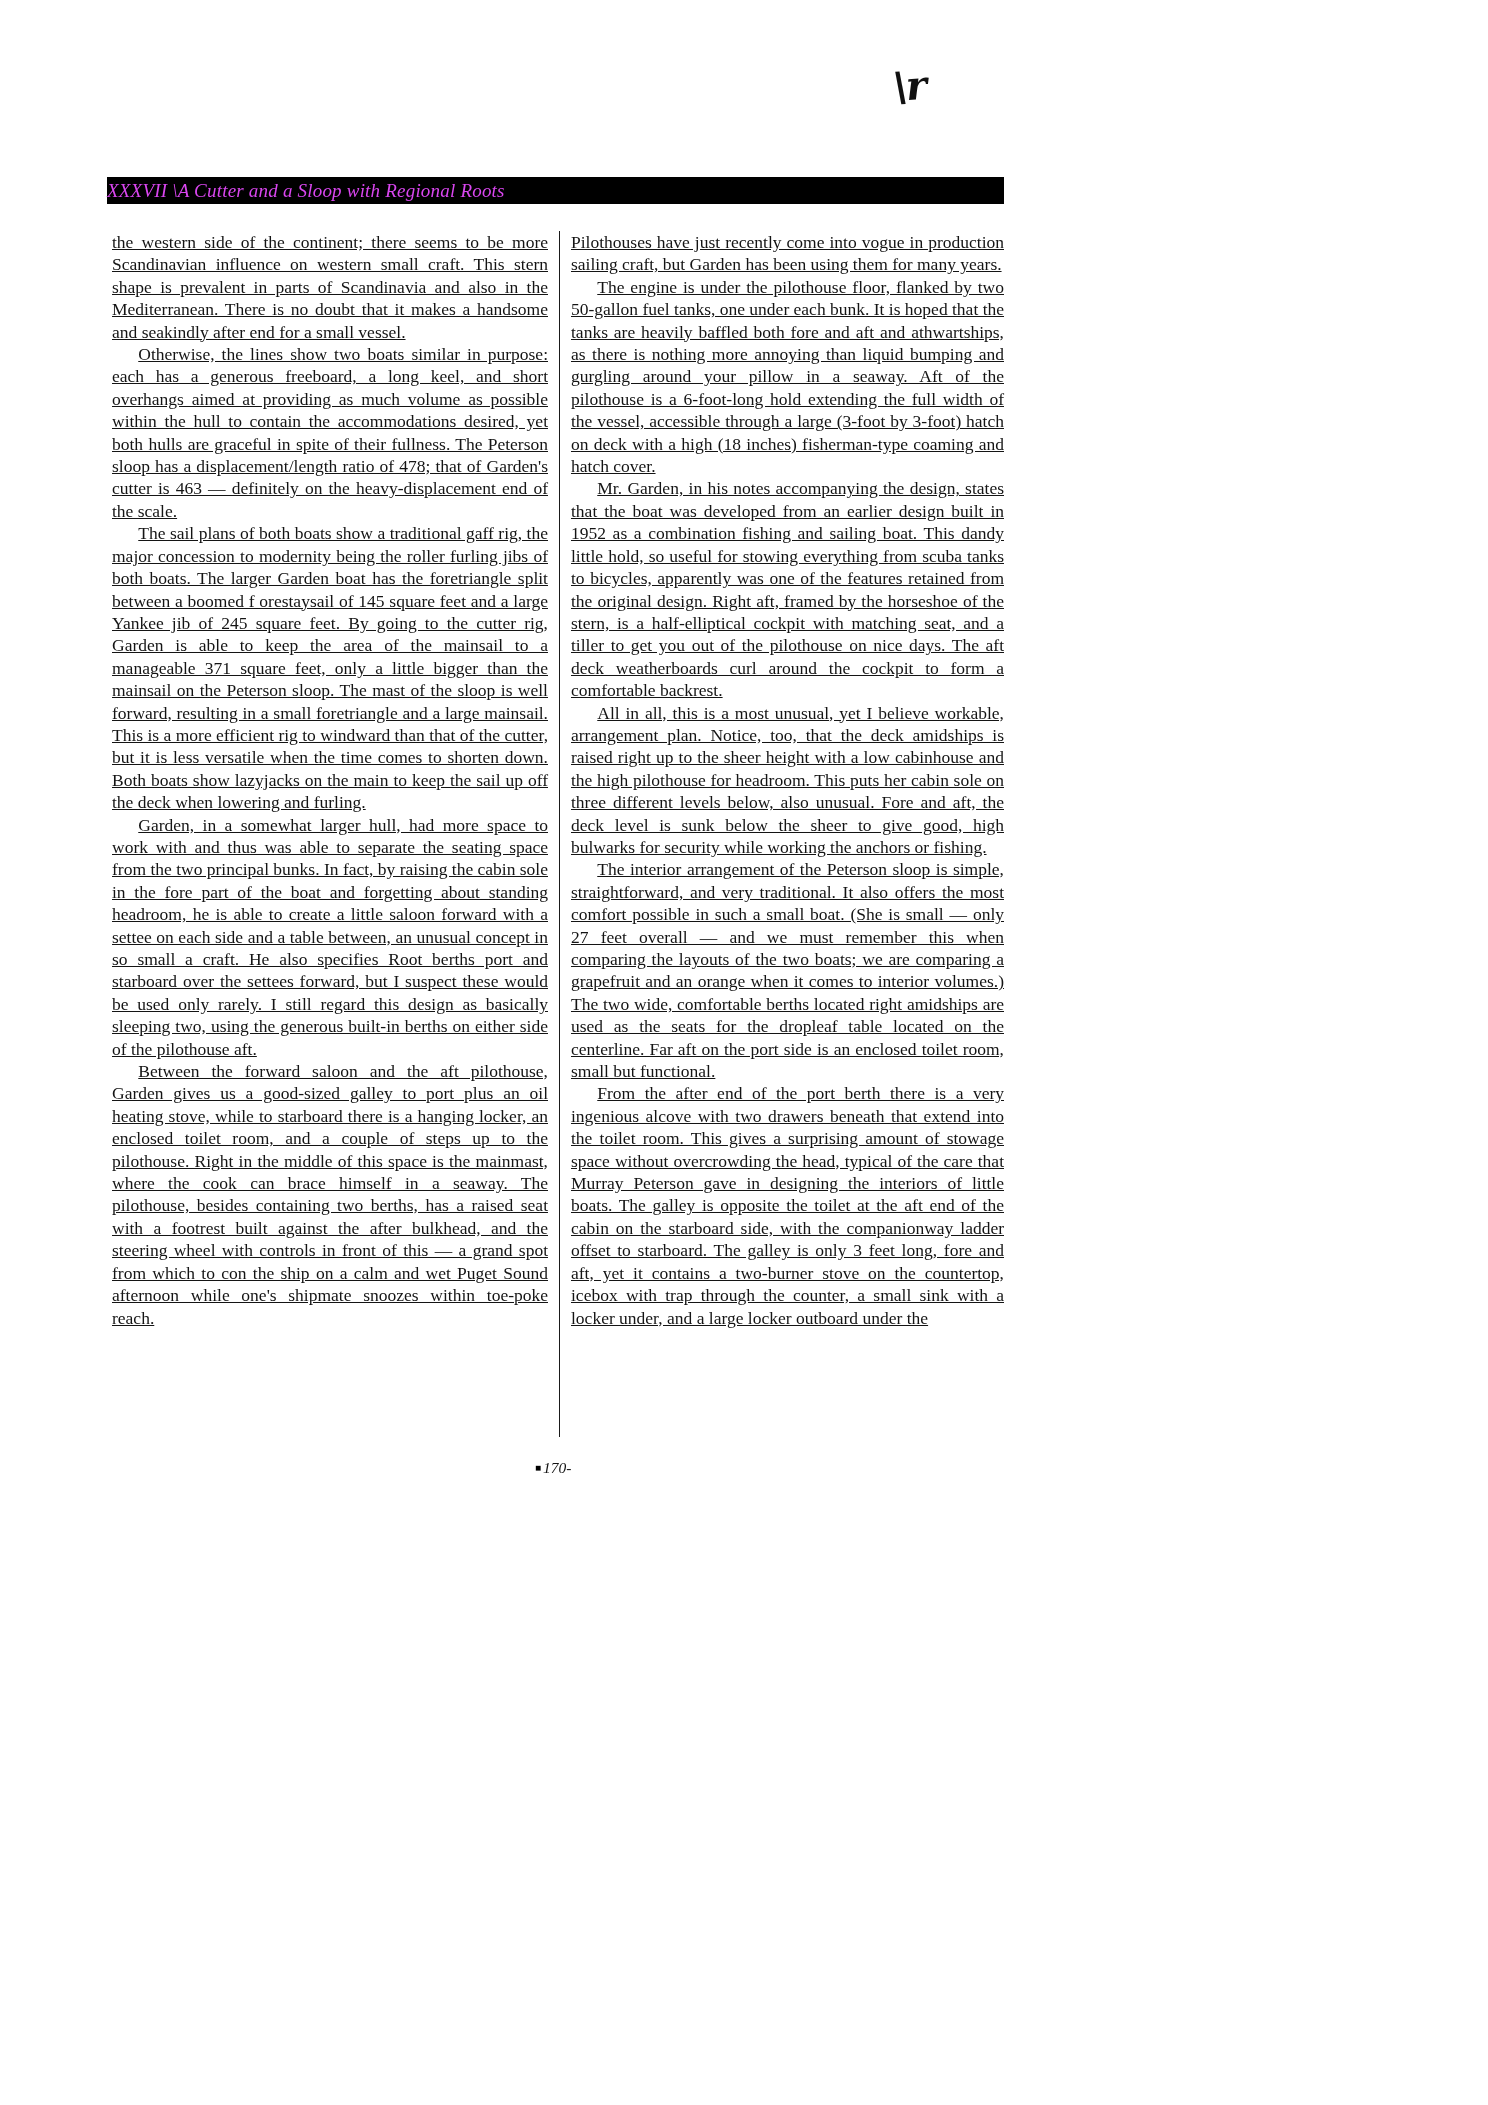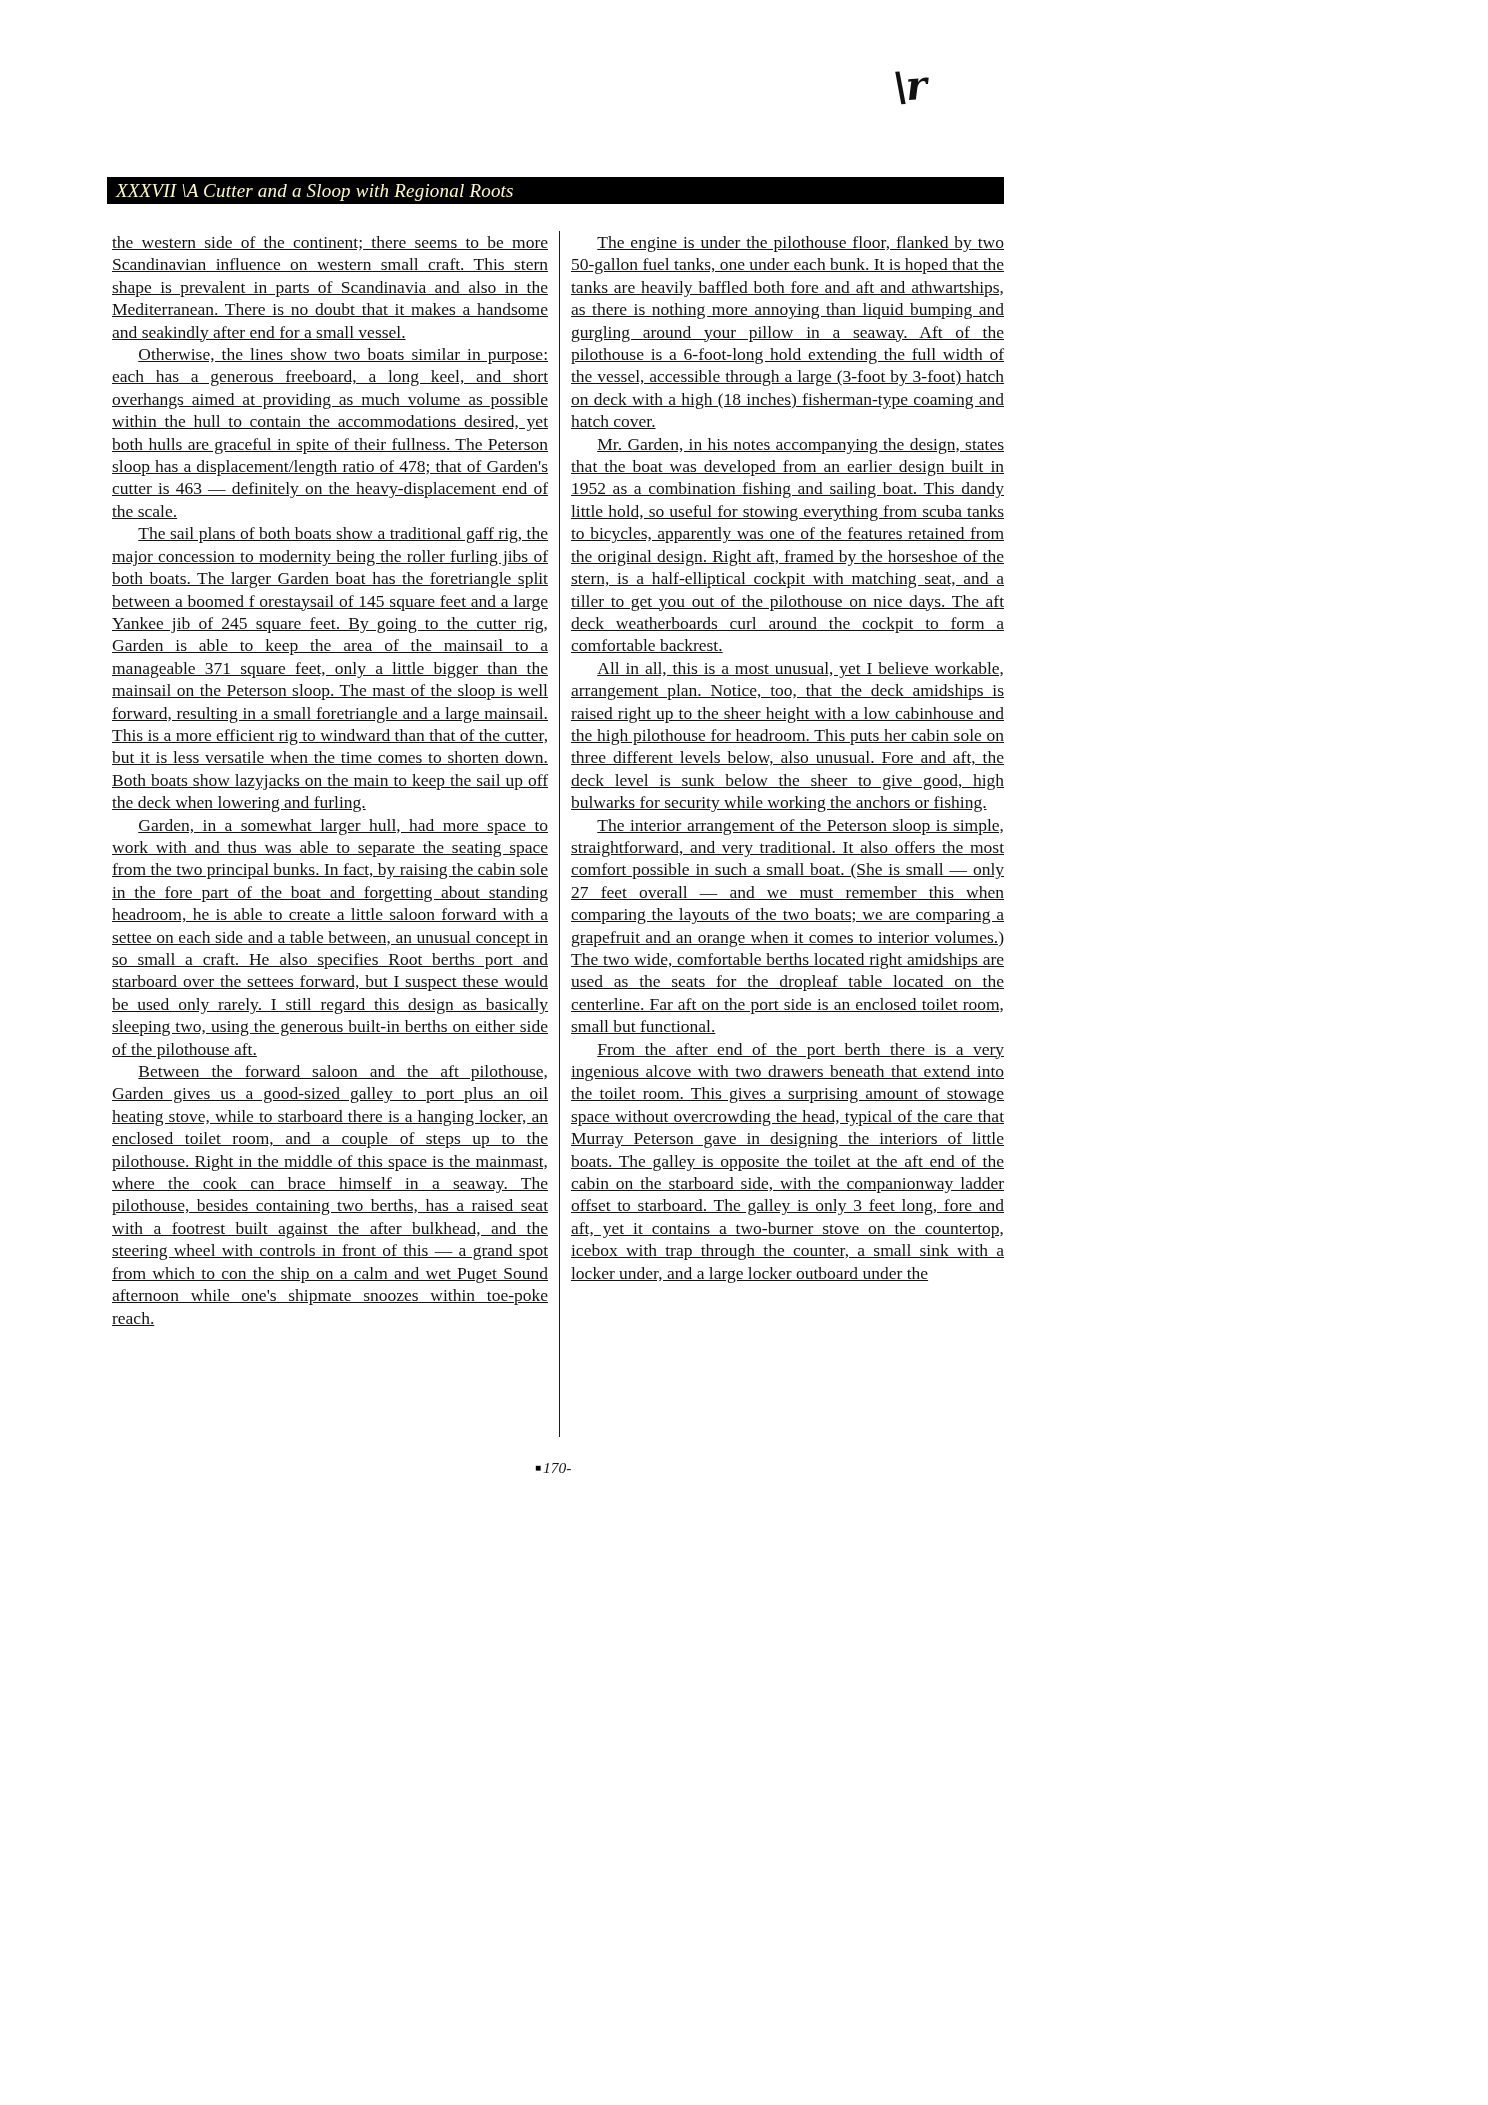--- a/index.html
+++ b/index.html
@@ -33,24 +33,23 @@
     position: absolute;
     top: 177px;
     left: 107px;
     width: 897px;
     height: 27px;
     background: #000000;
     display: flex;
     align-items: center;
   }
   .header-bar .chapter-title {
-    color: #fef9c3;
+    color: #d946ef;
     font-style: italic;
     font-size: 19px;
-    padding-left: 9px;
     white-space: nowrap;
     letter-spacing: 0.2px;
   }
   .columns {
     position: absolute;
     top: 231px;
     left: 112px;
     width: 892px;
     display: flex;
     align-items: flex-start;
@@ -111,20 +110,21 @@
       <p>the western side of the continent; there seems to be more Scandinavian influence on western small craft. This stern shape is prevalent in parts of Scandinavia and also in the Mediterranean. There is no doubt that it makes a handsome and seakindly after end for a small vessel.</p>
       <p class="indent">Otherwise, the lines show two boats similar in purpose: each has a generous freeboard, a long keel, and short overhangs aimed at providing as much volume as possible within the hull to contain the accommodations desired, yet both hulls are graceful in spite of their fullness. The Peterson sloop has a displacement/length ratio of 478; that of Garden's cutter is 463 — definitely on the heavy-displacement end of the scale.</p>
       <p class="indent">The sail plans of both boats show a traditional gaff rig, the major concession to modernity being the roller furling jibs of both boats. The larger Garden boat has the foretriangle split between a boomed f orestaysail of 145 square feet and a large Yankee jib of 245 square feet. By going to the cutter rig, Garden is able to keep the area of the mainsail to a manageable 371 square feet, only a little bigger than the mainsail on the Peterson sloop. The mast of the sloop is well forward, resulting in a small foretriangle and a large mainsail. This is a more efficient rig to windward than that of the cutter, but it is less versatile when the time comes to shorten down. Both boats show lazyjacks on the main to keep the sail up off the deck when lowering and furling.</p>
       <p class="indent">Garden, in a somewhat larger hull, had more space to work with and thus was able to separate the seating space from the two principal bunks. In fact, by raising the cabin sole in the fore part of the boat and forgetting about standing headroom, he is able to create a little saloon forward with a settee on each side and a table between, an unusual concept in so small a craft. He also specifies Root berths port and starboard over the settees forward, but I suspect these would be used only rarely. I still regard this design as basically sleeping two, using the generous built-in berths on either side of the pilothouse aft.</p>
       <p class="indent">Between the forward saloon and the aft pilothouse, Garden gives us a good-sized galley to port plus an oil heating stove, while to starboard there is a hanging locker, an enclosed toilet room, and a couple of steps up to the pilothouse. Right in the middle of this space is the mainmast, where the cook can brace himself in a seaway. The pilothouse, besides containing two berths, has a raised seat with a footrest built against the after bulkhead, and the steering wheel with controls in front of this — a grand spot from which to con the ship on a calm and wet Puget Sound afternoon while one's shipmate snoozes within toe-poke reach.</p>
     </div>
 
     <div class="divider"></div>
 
     <div class="col right">
+      <p>Pilothouses have just recently come into vogue in production sailing craft, but Garden has been using them for many years.</p>
       <p class="indent">The engine is under the pilothouse floor, flanked by two 50-gallon fuel tanks, one under each bunk. It is hoped that the tanks are heavily baffled both fore and aft and athwartships, as there is nothing more annoying than liquid bumping and gurgling around your pillow in a seaway. Aft of the pilothouse is a 6-foot-long hold extending the full width of the vessel, accessible through a large (3-foot by 3-foot) hatch on deck with a high (18 inches) fisherman-type coaming and hatch cover.</p>
       <p class="indent">Mr. Garden, in his notes accompanying the design, states that the boat was developed from an earlier design built in 1952 as a combination fishing and sailing boat. This dandy little hold, so useful for stowing everything from scuba tanks to bicycles, apparently was one of the features retained from the original design. Right aft, framed by the horseshoe of the stern, is a half-elliptical cockpit with matching seat, and a tiller to get you out of the pilothouse on nice days. The aft deck weatherboards curl around the cockpit to form a comfortable backrest.</p>
       <p class="indent">All in all, this is a most unusual, yet I believe workable, arrangement plan. Notice, too, that the deck amidships is raised right up to the sheer height with a low cabinhouse and the high pilothouse for headroom. This puts her cabin sole on three different levels below, also unusual. Fore and aft, the deck level is sunk below the sheer to give good, high bulwarks for security while working the anchors or fishing.</p>
       <p class="indent">The interior arrangement of the Peterson sloop is simple, straightforward, and very traditional. It also offers the most comfort possible in such a small boat. (She is small — only 27 feet overall — and we must remember this when comparing the layouts of the two boats; we are comparing a grapefruit and an orange when it comes to interior volumes.) The two wide, comfortable berths located right amidships are used as the seats for the dropleaf table located on the centerline. Far aft on the port side is an enclosed toilet room, small but functional.</p>
       <p class="indent">From the after end of the port berth there is a very ingenious alcove with two drawers beneath that extend into the toilet room. This gives a surprising amount of stowage space without overcrowding the head, typical of the care that Murray Peterson gave in designing the interiors of little boats. The galley is opposite the toilet at the aft end of the cabin on the starboard side, with the companionway ladder offset to starboard. The galley is only 3 feet long, fore and aft, yet it contains a two-burner stove on the countertop, icebox with trap through the counter, a small sink with a locker under, and a large locker outboard under the</p>
     </div>
 
   </div>
 
   <div class="page-number">

